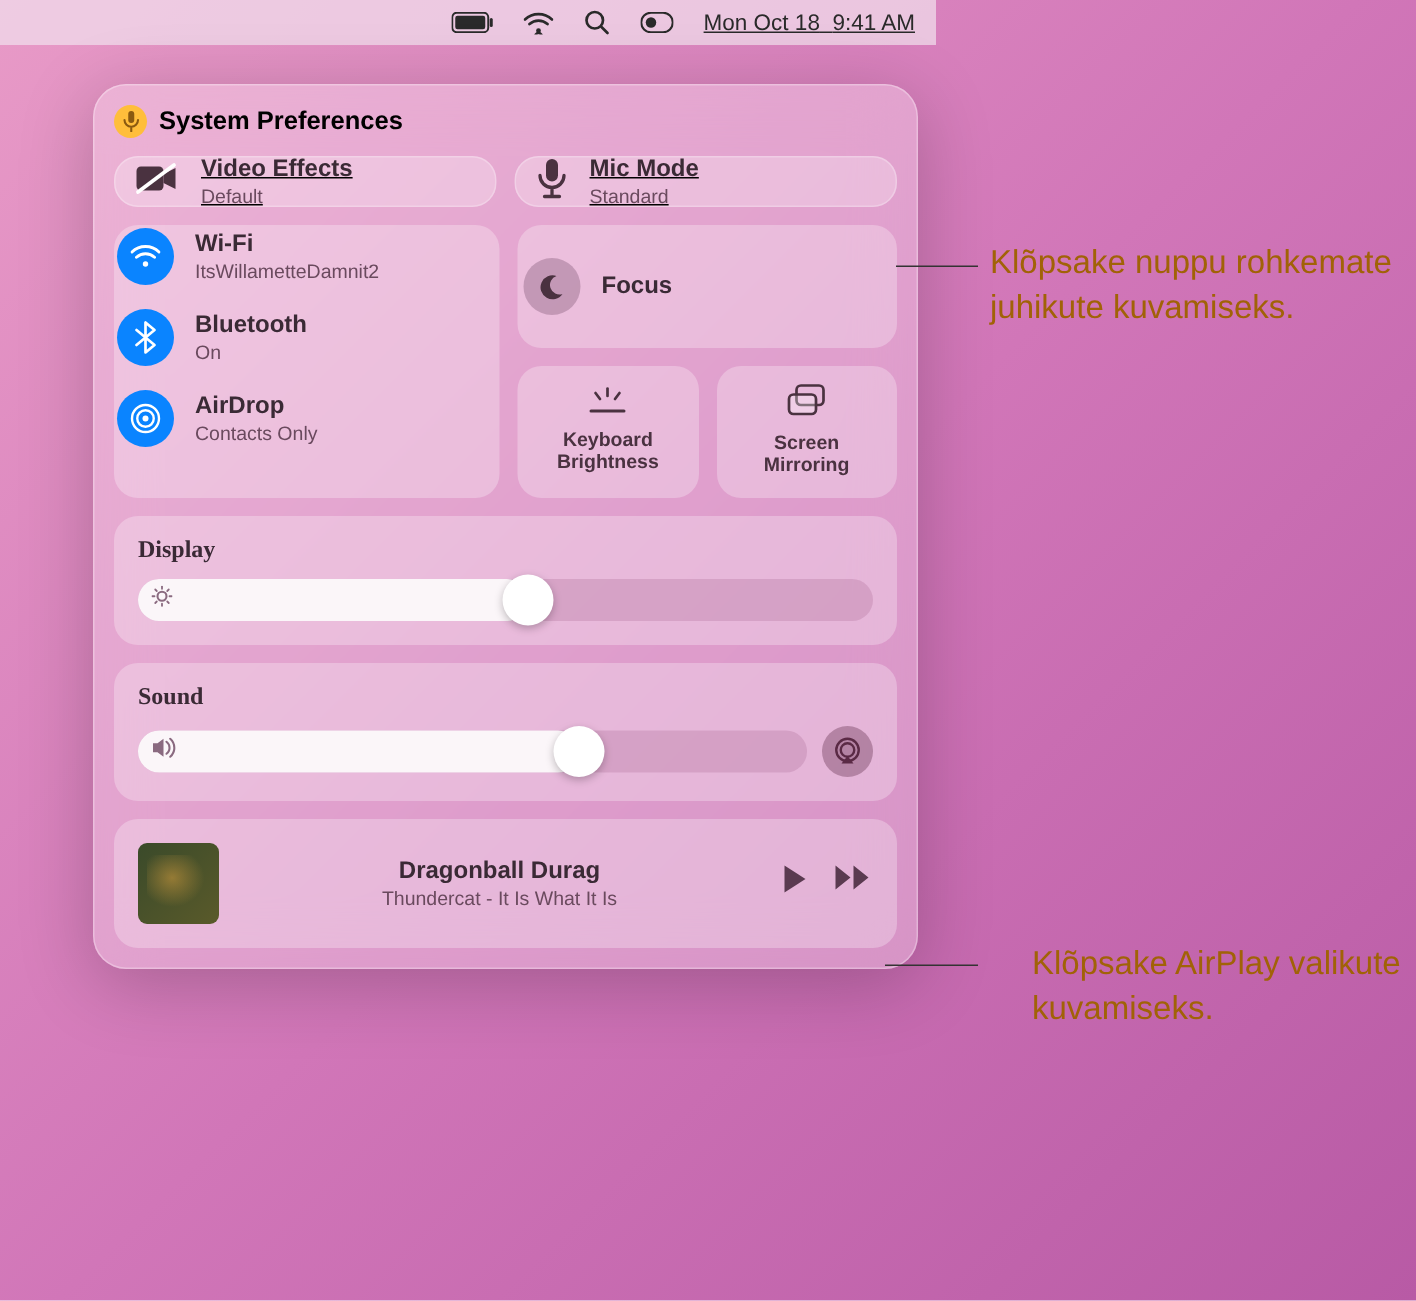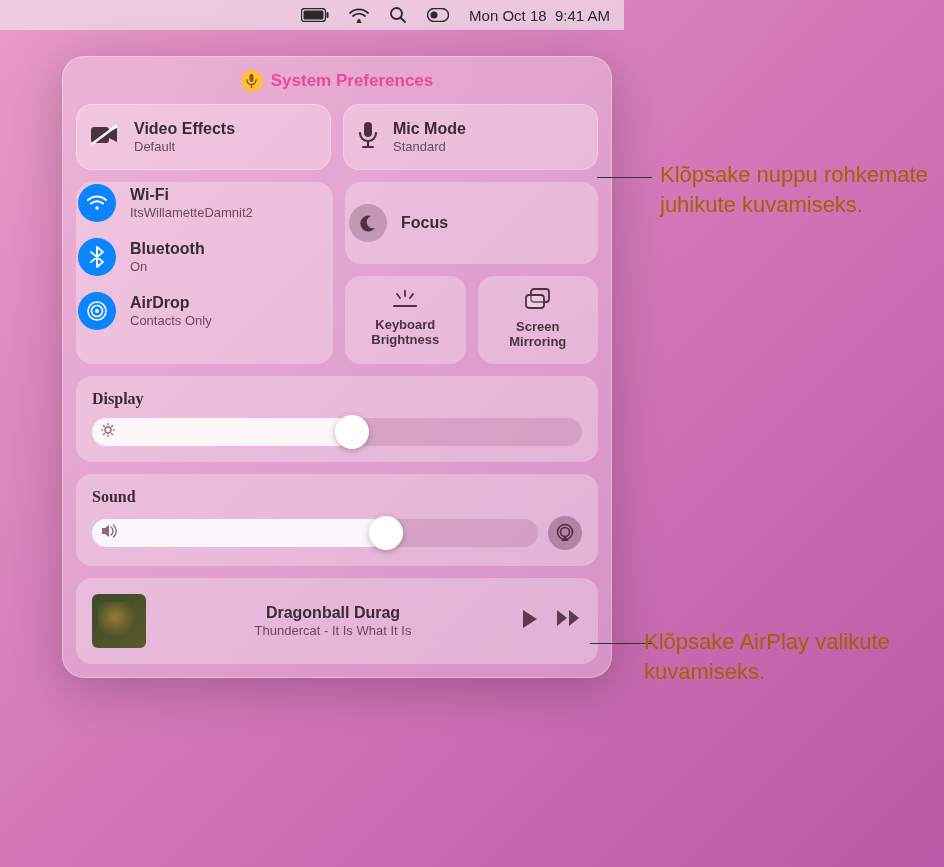--- a/index.html
+++ b/index.html
@@ -18,47 +18,48 @@
     background: rgba(240,220,235,0.75);
     display: flex;
     align-items: center;
     justify-content: flex-end;
     gap: 20px;
     padding-right: 14px;
     font-size: 15px;
     color: #2a2a2a;
   }
   .menubar .mb-icon { display:flex; align-items:center; }
-  .menubar .clock { font-weight:500; }
+  .menubar .clock { font-weight:500;text-decoration:underline; }
   .cc-panel {
     position: absolute;
     top: 56px;
     left: 62px;
     width: 550px;
     background: rgba(255,255,255,0.28);
     border-radius: 22px;
     padding: 14px;
     backdrop-filter: blur(20px);
     box-shadow: 0 10px 50px rgba(0,0,0,0.22), inset 0 0 0 1px rgba(255,255,255,0.3);
   }
   .title-row {
-    display:flex; align-items:center; justify-content:center; gap:8px;
+    display:flex; align-items:center; gap:8px;
     margin-bottom: 12px;
-    font-weight:700; font-size:17px; color:#ec4899;
+    font-weight:700; font-size:17px; color:#000000;
   }
   .mic-dot {
     background:#ffbe3b; width:22px; height:22px; border-radius:50%;
     display:flex; align-items:center; justify-content:center;
   }
   .row { display:flex; gap:12px; margin-bottom:12px; }
   .tile {
     background: rgba(255,255,255,0.28);
     border-radius: 16px;
-    padding: 16px 14px;
+    padding: 0 14px;
     box-shadow: inset 0 0 0 1px rgba(255,255,255,0.25);
+    text-decoration: underline;
   }
   .tile.half { flex:1; }
   .tile-inner { display:flex; align-items:center; gap:14px; }
   .tile-icon {
     width:38px; height:38px; border-radius:50%;
     display:flex; align-items:center; justify-content:center;
     color:#4a3240;
   }
   .tile-icon.blue { background:#0a84ff; color:#fff; }
   .tile-icon.focus { background: rgba(120,80,110,0.35); color:#4a3240; }
@@ -381,15 +382,15 @@
     </div>
   </div>
 </div>
 
 <div class="callout-line" style="top:177px; left:597px; width:55px;"></div>
 <div class="callout" style="top:160px; left:660px;">
   <span>Klõpsake nuppu rohkemate juhikute kuvamiseks.</span>
 </div>
 
 <div class="callout-line" style="top:643px; left:590px; width:62px;"></div>
-<div class="callout" style="top:627px; left:644px;">
+<div class="callout" style="top:627px; left:688px;">
   <span>Klõpsake AirPlay valikute kuvamiseks.</span>
 </div>
 
 </body></html>

